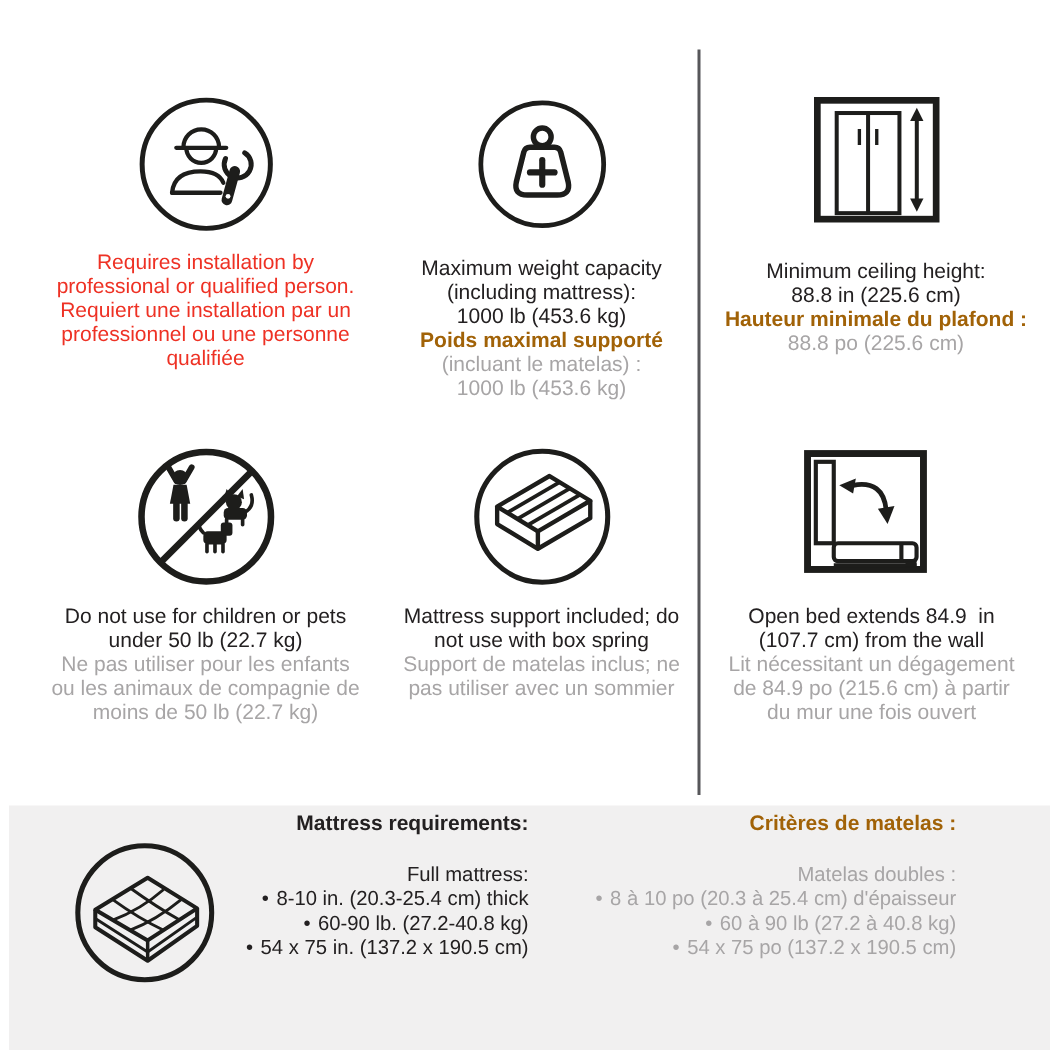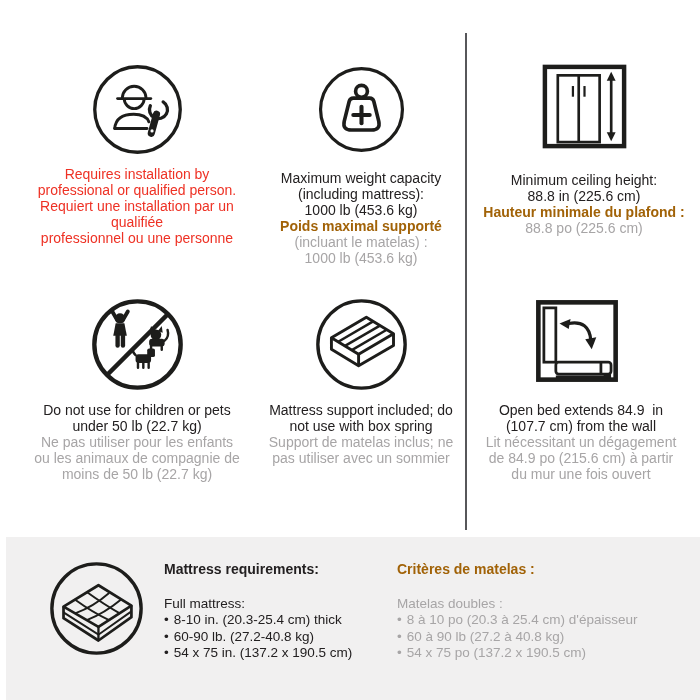--- a/index.html
+++ b/index.html
@@ -12,21 +12,21 @@
   .icon-wrap{display:flex;justify-content:center;align-items:flex-start;}
   .txt{margin-top:10px;}
   .line{font-size:14px;line-height:16px;white-space:pre-wrap;}
   .b{font-weight:normal;}
   .red{color:#ee3124;}
   .en{color:#232021;}
   .fr{color:#a7a5a6;}
   .frb{color:#a16207;font-weight:bold;}
   .bottom-panel{position:absolute;left:6px;top:537px;width:694px;height:163px;background:#f1f0f0;}
   .bp-icon{position:absolute;left:42px;top:23px;}
-  .bp-col{position:absolute;top:24px;text-align:left;}
+  .bp-col{position:absolute;top:3px;text-align:right;}
   .bp-en{left:158px;}
   .bp-fr{left:391px;}
   .bp-title{font-size:14px;font-weight:bold;line-height:16px;}
   .bp-sub{font-size:13.5px;line-height:16px;margin-top:19px;}
   .bullet{font-size:13.5px;line-height:16.5px;white-space:pre-wrap;}
   .dot{margin-right:5px;}
   svg{display:block;}
 </style>
 </head>
 <body>
@@ -46,22 +46,22 @@
         <line x1="26" y1="70" x2="60" y2="70" stroke="#1d1d1b" stroke-width="3" stroke-linecap="round"></line>
         <path d="M63.5 46 a9.5 9.5 0 1 0 13.5 -4" fill="none" stroke="#1d1d1b" stroke-width="3.5" stroke-linecap="round"></path>
         <line x1="70" y1="55" x2="64.5" y2="75" stroke="#1d1d1b" stroke-width="7.5" stroke-linecap="round"></line>
         <circle cx="65.3" cy="72.5" r="1.7" fill="#ffffff"></circle>
       </svg>
     </div>
     <div class="txt" style="margin-top:9px;">
       <div class="line red"><span class="b">Requires</span><span> installation by</span></div>
       <div class="line red">professional or qualified person.</div>
       <div class="line red"><span class="b">Requiert</span><span> une installation par un</span></div>
+      <div class="line red">professionnel ou une personne</div>
       <div class="line red">qualifiée</div>
-      <div class="line red">professionnel ou une personne</div>
     </div>
   </div>
 
   <div class="cell" style="left:258px;top:64px;width:206px;">
     <div class="icon-wrap">
       <svg width="91" height="91" viewBox="0 0 100 100">
         <circle cx="50" cy="50" r="45" fill="none" stroke="#1d1d1b" stroke-width="3.5"></circle>
         <circle cx="50" cy="30" r="6.5" fill="none" stroke="#1d1d1b" stroke-width="4"></circle>
         <path d="M41 37.5 h18 q3.5 0 4.5 3.5 l5.5 22 q2 9.5 -8 9.5 H39 q-10 0 -8 -9.5 l5.5 -22 q1 -3.5 4.5 -3.5 z" fill="none" stroke="#1d1d1b" stroke-width="4" stroke-linejoin="round"></path>
         <line x1="50" y1="47" x2="50" y2="65" stroke="#1d1d1b" stroke-width="4.5" stroke-linecap="round"></line>

